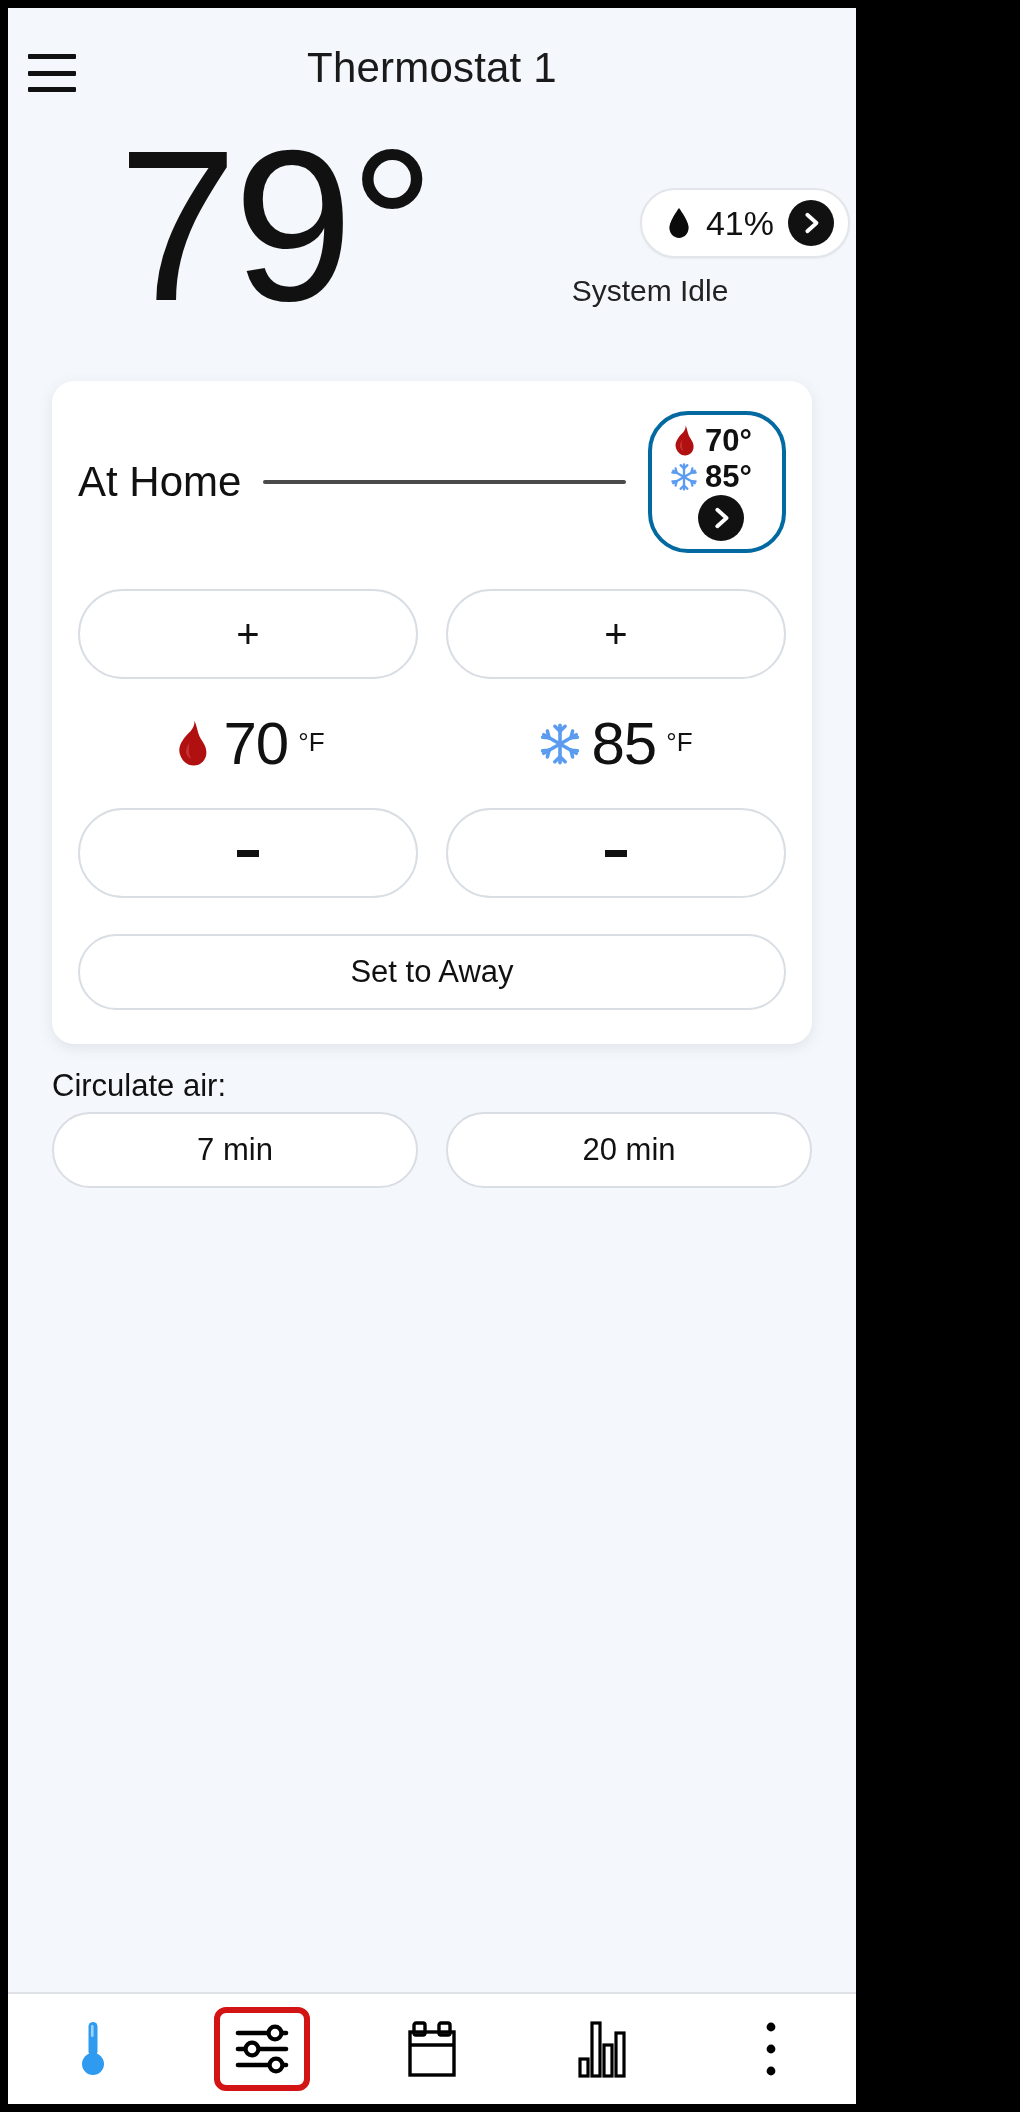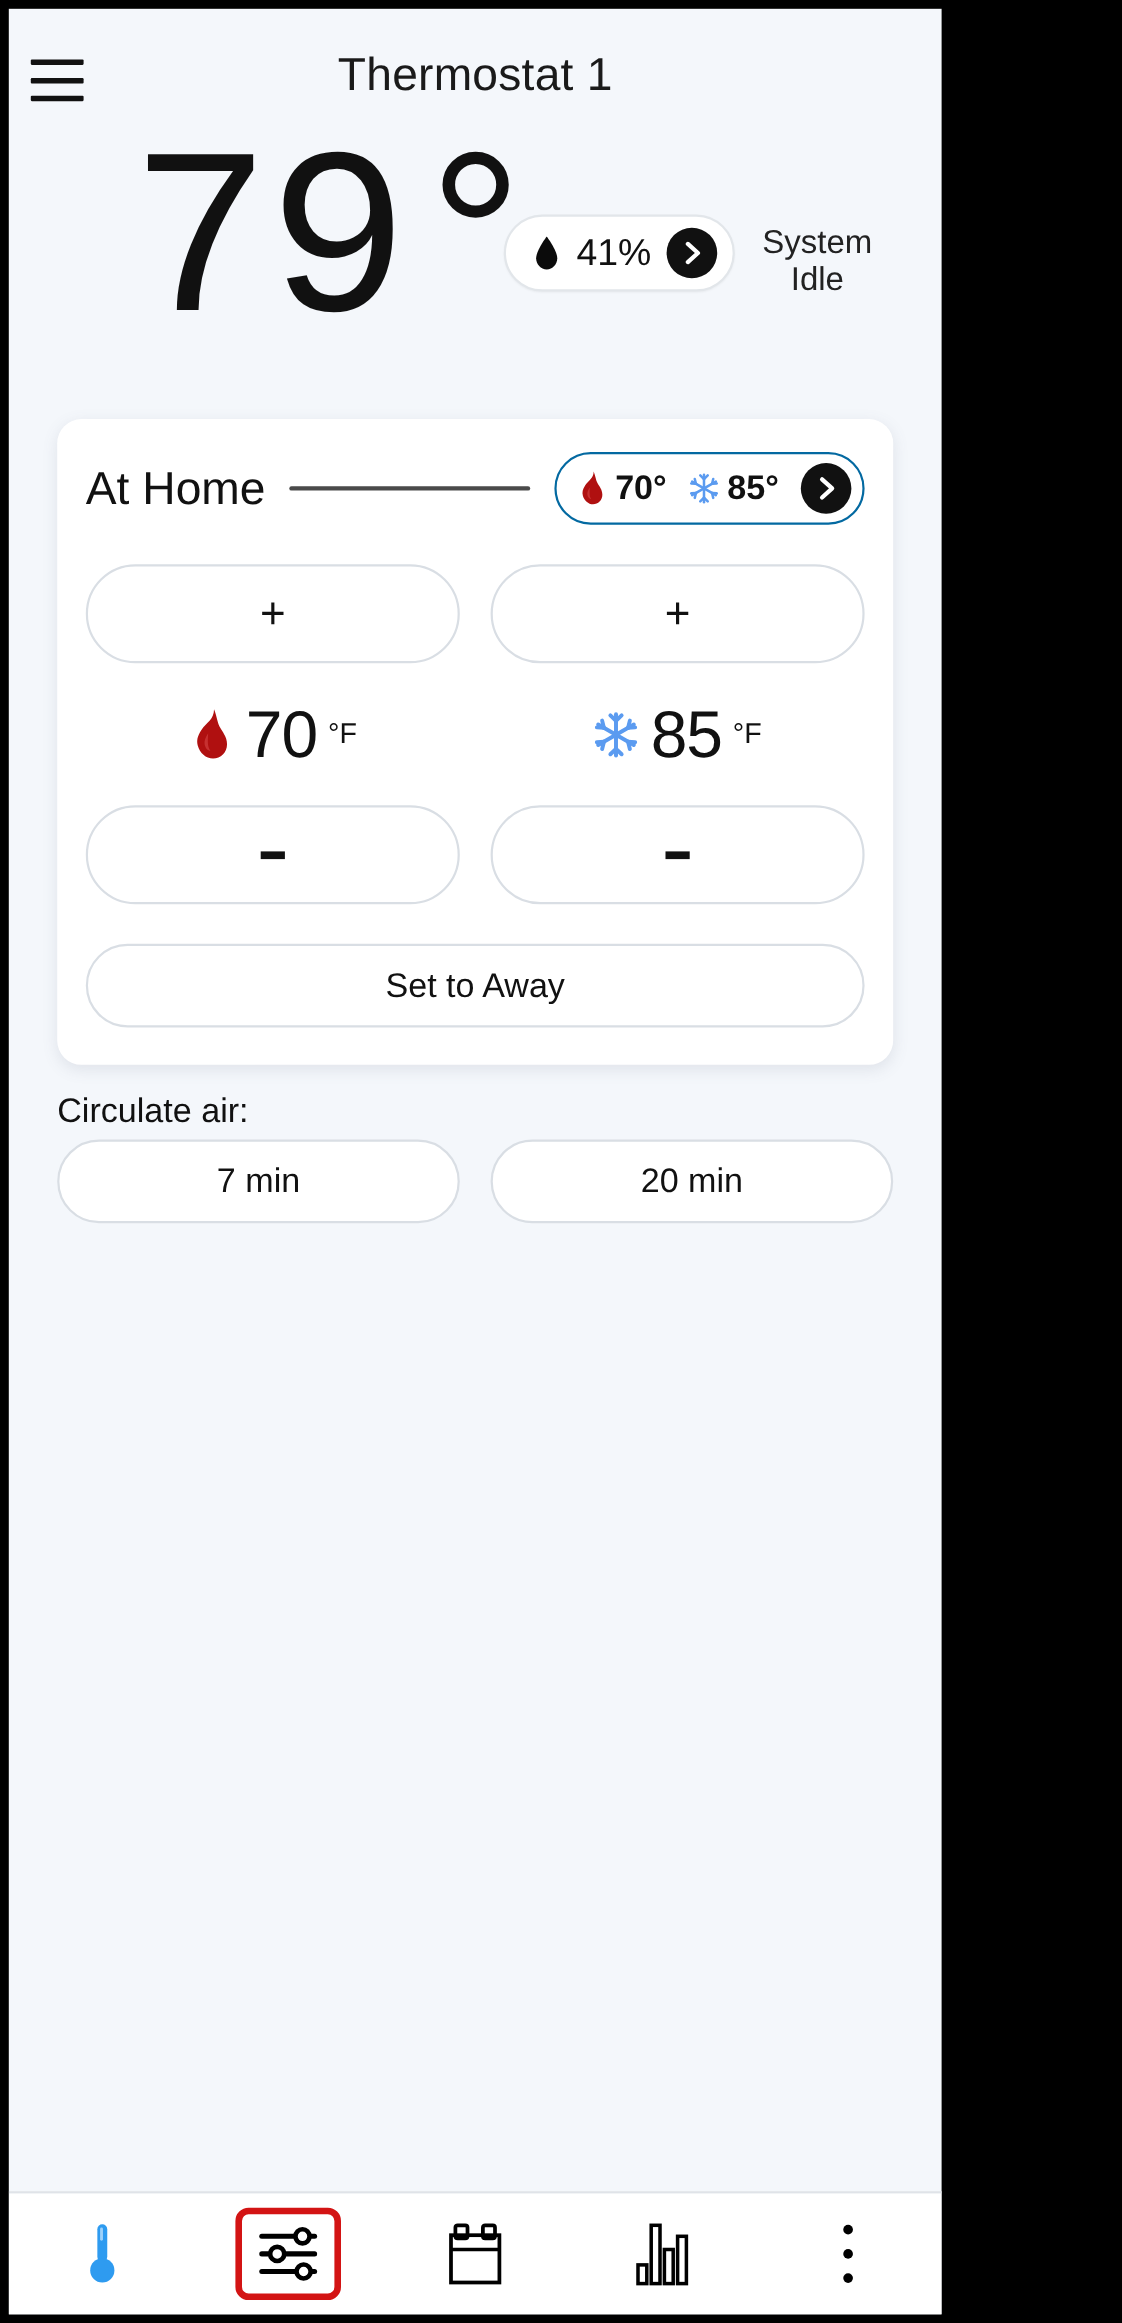--- a/index.html
+++ b/index.html
@@ -33,26 +33,26 @@
     font-size:42px; font-weight:400; color:#1a1a1a;
     letter-spacing:.2px;
   }
   
   .hero {
     position:relative; flex:none; height:235px;
   }
   .big-temp {
     position:absolute; left:110px; top:-10px;
     font-size:215px; font-weight:300; color:#111;
-    letter-spacing:-4px; line-height:1;font-family:Liberation Mono, monospace;
+    letter-spacing:-4px; line-height:1;
   }
   .hum-col {
-    position:absolute; left:450px; top:60px;
+    position:absolute; left:462px; top:60px;
     width:380px;
-    display:flex; flex-direction:row; align-items:center;
+    display:flex; flex-direction:column; align-items:flex-end;
   }
   .hum-pill {
     display:flex; align-items:center; gap:14px;
     background:#fff; border:2px solid #e2e6ea;
     border-radius:40px; padding:10px 14px 10px 24px;
     box-shadow:0 1px 2px rgba(0,0,0,.05);
     cursor:pointer;
   }
   .drop { width:26px; height:32px; flex:none; }
   .hum-val { font-size:34px; color:#111; }
@@ -71,22 +71,22 @@
     margin:18px 44px 0 44px; flex:none;
     background:#fff; border-radius:22px;
     box-shadow:0 4px 14px rgba(90,100,120,.13);
     padding:30px 26px 34px 26px;
   }
   .mode-row { display:flex; align-items:center; gap:0; }
   .mode-name { font-size:42px; color:#111; white-space:nowrap; }
   .mode-line { flex:1; height:4px; background:#4a4a4a; margin:0 22px; border-radius:2px; }
   .sp-pill {
     display:flex; align-items:center; gap:0;
-    background:#fff; border:2px solid #0369a1; border-radius:40px;
-    padding:8px 10px 8px 18px; cursor:pointer;
+    background:#fff; border:4px solid #0369a1; border-radius:40px;
+    padding:8px 10px 8px 18px; cursor:pointer;flex-direction:column;
   }
   .sp-chunk { display:flex; align-items:center; gap:7px; margin-right:20px; }
   .sp-chunk .ico { width:28px; height:32px; flex:none; }
   .sp-chunk .v { font-size:31px; font-weight:600; color:#111; }
   
   .step-row { display:flex; gap:28px; margin-top:36px; }
   .step-row.minus { margin-top:30px; }
   .step-btn {
     flex:1; height:90px;
     border:2px solid #d9dee4; border-radius:46px;

